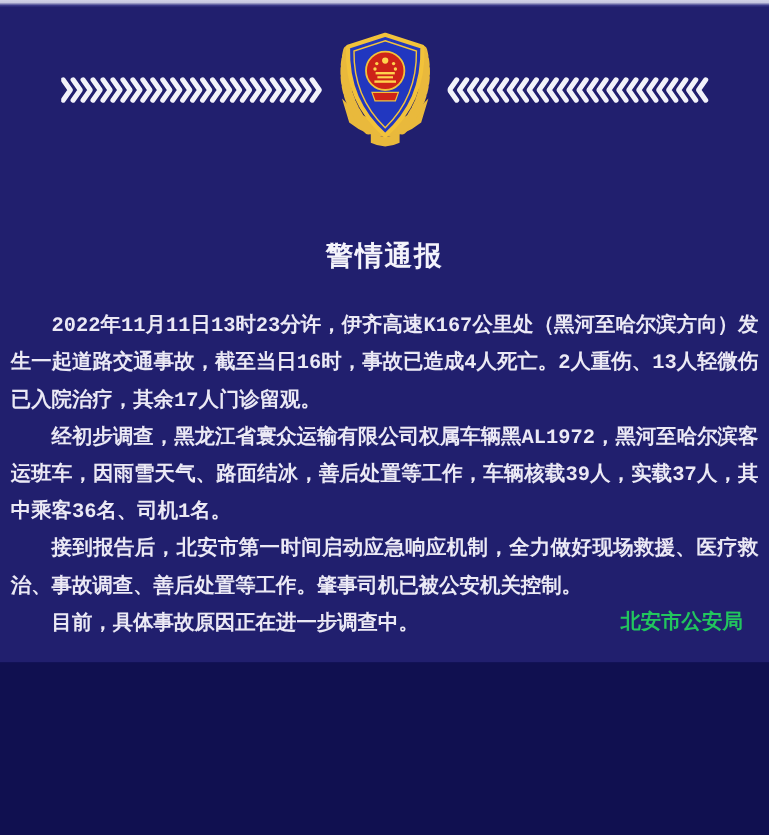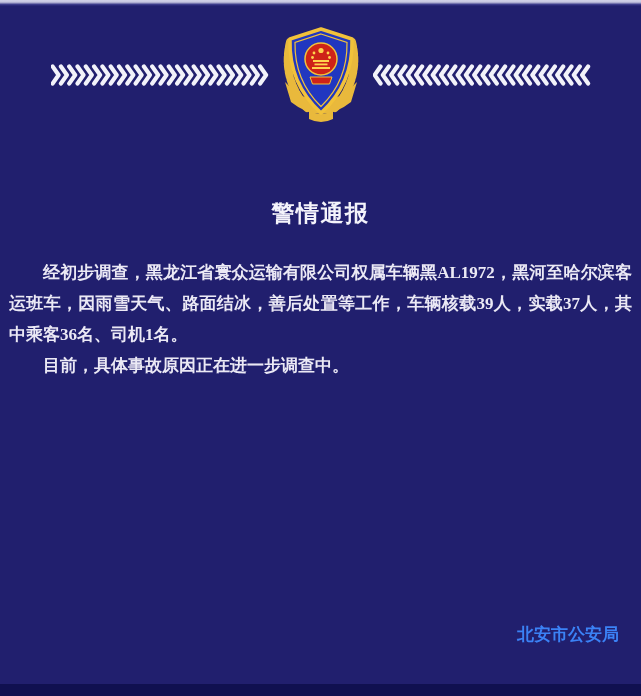--- a/index.html
+++ b/index.html
@@ -1,19 +1,19 @@
 <!DOCTYPE html>
 <html><head>
 <meta charset="utf-8">
 <style>
   html,body{margin:0;padding:0;background:#101050;}
   .page{
-    width:641px;height:684px;position:relative;overflow:hidden;
+    width:641px;height:552px;position:relative;overflow:hidden;
     background:#211f6e;
-    font-family:Liberation Serif, serif;
+    font-family:Liberation Mono, monospace;
     color:#eceaf6;
   }
   .top-strip{
     height:6px;
     background:linear-gradient(180deg,#d2d2e8 0%,#c6c6e0 35%,#3c3b8b 75%,#211f6e 100%);
   }
   .header{
     margin-top:20px;height:98px;
     display:flex;align-items:center;justify-content:center;gap:10px;
   }
@@ -23,22 +23,22 @@
     margin:74px 0 0;text-align:center;
     font-size:23px;font-weight:bold;letter-spacing:1.5px;color:#f4f3fb;
   }
   .body-text{
     margin-top:28px;padding:0 9px;
     font-size:17px;font-weight:bold;line-height:31px;
     text-align:justify;color:#ebe9f5;
   }
   .para{margin:0;text-indent:2em;}
   .footer{
-    position:absolute;right:12px;bottom:33px;
-    text-align:right;font-size:17px;font-weight:bold;line-height:33px;color:#3b82f6;
+    position:absolute;right:12px;bottom:16px;
+    text-align:right;font-size:17px;font-weight:bold;line-height:33px;color:#22c55e;
   }
   .issuer{padding-right:10px;}
 </style>
 </head>
 <body>
 
 <div class="page">
 
   <div class="top-strip"></div>
 
@@ -131,21 +131,23 @@
           <path d="M198.5,2.5 L192.5,11 L198.5,19.5" fill="none" stroke="#f2f2fa" stroke-width="4.2" stroke-linecap="round" stroke-linejoin="round"></path>
           <path d="M206.8,2.5 L200.8,11 L206.8,19.5" fill="none" stroke="#f2f2fa" stroke-width="4.2" stroke-linecap="round" stroke-linejoin="round"></path>
           <path d="M215.1,2.5 L209.1,11 L215.1,19.5" fill="none" stroke="#f2f2fa" stroke-width="4.2" stroke-linecap="round" stroke-linejoin="round"></path>
         </svg>
       </span>
   </div>
 
   <h1 class="title">警情通报</h1>
 
   <div class="body-text">
+    <p class="para">2022年11月11日13时23分许，伊齐高速K167公里处（黑河至哈尔滨方向）发生一起道路交通事故，截至当日16时，事故已造成4人死亡。2人重伤、13人轻微伤已入院治疗，其余17人门诊留观。</p>
     <p class="para">经初步调查，黑龙江省寰众运输有限公司权属车辆黑AL1972，黑河至哈尔滨客运班车，因雨雪天气、路面结冰，善后处置等工作，车辆核载39人，实载37人，其中乘客36名、司机1名。</p>
+    <p class="para">接到报告后，北安市第一时间启动应急响应机制，全力做好现场救援、医疗救治、事故调查、善后处置等工作。肇事司机已被公安机关控制。</p>
     <p class="para">目前，具体事故原因正在进一步调查中。</p>
   </div>
 
   <div class="footer">
     <div class="issuer">北安市公安局</div>
   </div>
 
 </div>
 
 </body></html>

